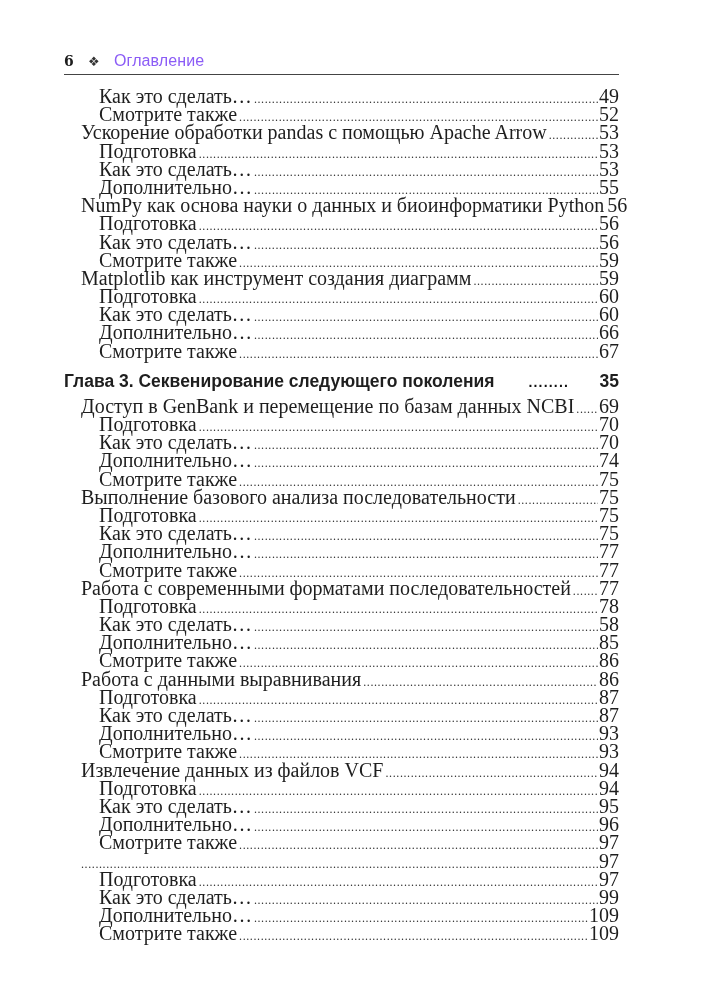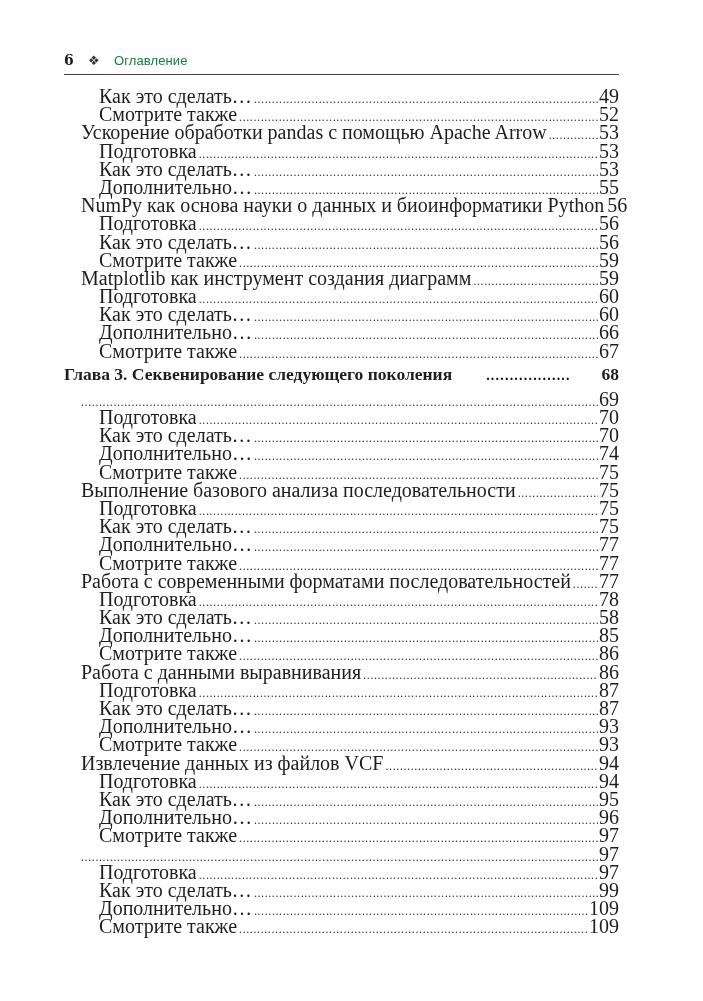--- a/index.html
+++ b/index.html
@@ -1,30 +1,30 @@
 <!DOCTYPE html>
 <html><head>
 <meta charset="utf-8">
 <style>
   html, body { margin:0; padding:0; background:#ffffff; }
   body { width:703px; height:1001px; position:relative; overflow:hidden; color:#1e1e1e; font-family:"Liberation Serif", serif; }
   .header { position:absolute; left:64px; top:52px; width:555px; height:22px; display:flex; align-items:baseline; font-size:14.5px; }
   .header .pnum { font-family:"DejaVu Serif", serif; font-weight:bold; font-size:14px; width:24px; }
   .header .orn { width:26px; font-size:13px; color:#333; }
-  .header .title { font-family:"Liberation Sans", sans-serif; font-size:13px; color:#15803d; letter-spacing:0.1px; }
+  .header .title { font-family:"Liberation Sans", sans-serif; font-size:16px; color:#8b5cf6; letter-spacing:0.1px; }
   .rule { position:absolute; left:64px; top:74px; width:555px; height:1px; background:#444; }
   .toc { position:absolute; left:64px; top:87px; width:555px; }
   .row { display:flex; align-items:baseline; height:18.2px; font-size:20px; line-height:18.2px; }
   .row .label { white-space:nowrap; padding-right:2px; }
   .row .dots { flex:1; overflow:hidden; white-space:nowrap; color:#333; font-size:12px; letter-spacing:0.6px; }
   .row .dots::after { content:"........................................................................................................................................................................................................"; }
   .row .page { white-space:nowrap; padding-left:1px; }
   .lvl1 { padding-left:17px; }
   .lvl2 { padding-left:35px; }
-  .chapter { height:28px; line-height:28px; font-family:Liberation Serif, serif; font-weight:bold; font-size:17.5px; padding-left:0; margin-top:0; margin-bottom:2px;gap:32px; }
+  .chapter { height:28px; line-height:28px; font-family:Liberation Sans, sans-serif; font-weight:bold; font-size:17.5px; padding-left:0; margin-top:7px; margin-bottom:2px;gap:32px; }
   .chapter .dots { font-size:14px; letter-spacing:1.2px; color:#111; }
 </style>
 </head>
 <body>
 
 <div class="header">
   <span class="pnum">6</span>
   <span class="orn">❖</span>
   <span class="title">Оглавление</span>
 </div>
@@ -102,23 +102,24 @@
       <span class="page">66</span>
     </div>
     <div class="row lvl2">
       <span class="label">Смотрите также</span>
       <span class="dots"></span>
       <span class="page">67</span>
     </div>
     <div class="row chapter">
       <span class="label">Глава 3. Секвенирование следующего поколения</span>
       <span class="dots"></span>
-      <span class="page">68</span>
-    </div>
-    <div class="row lvl1">
+      <span class="page">35</span>
+    </div>
+    <div class="row lvl1">
+      <span class="label">Доступ в GenBank и перемещение по базам данных NCBI</span>
       <span class="dots"></span>
       <span class="page">69</span>
     </div>
     <div class="row lvl2">
       <span class="label">Подготовка</span>
       <span class="dots"></span>
       <span class="page">70</span>
     </div>
     <div class="row lvl2">
       <span class="label">Как это сделать…</span>

